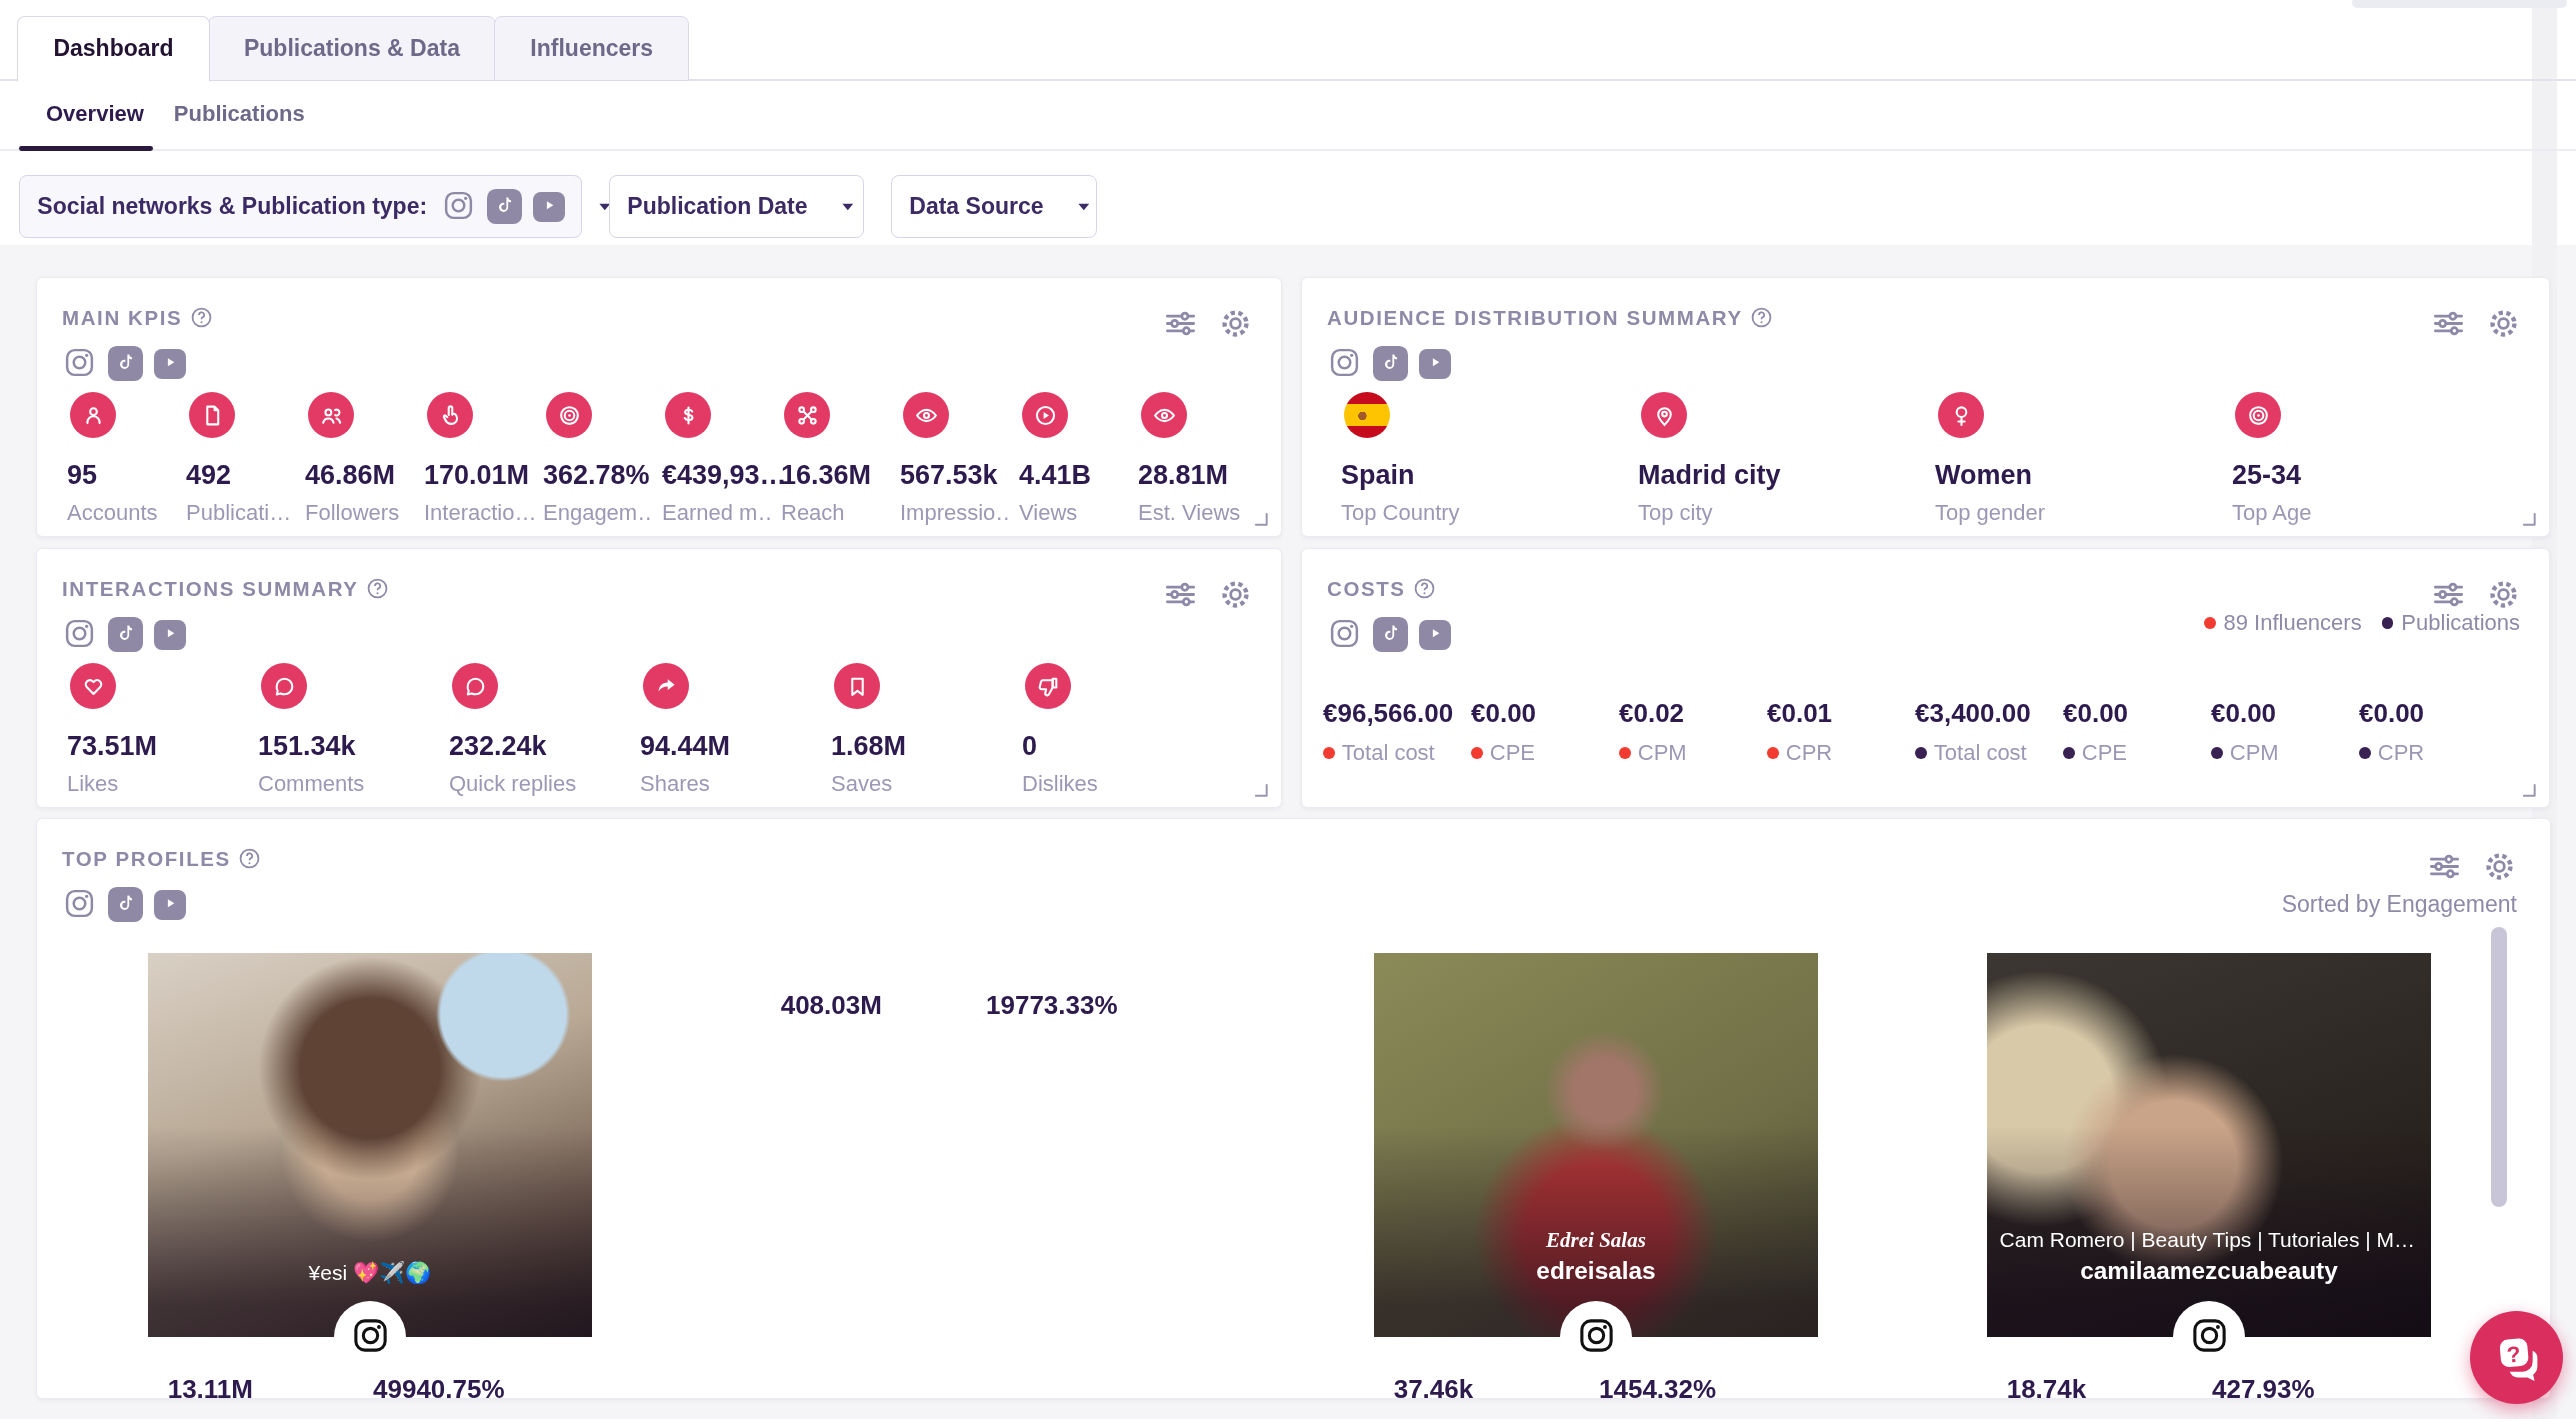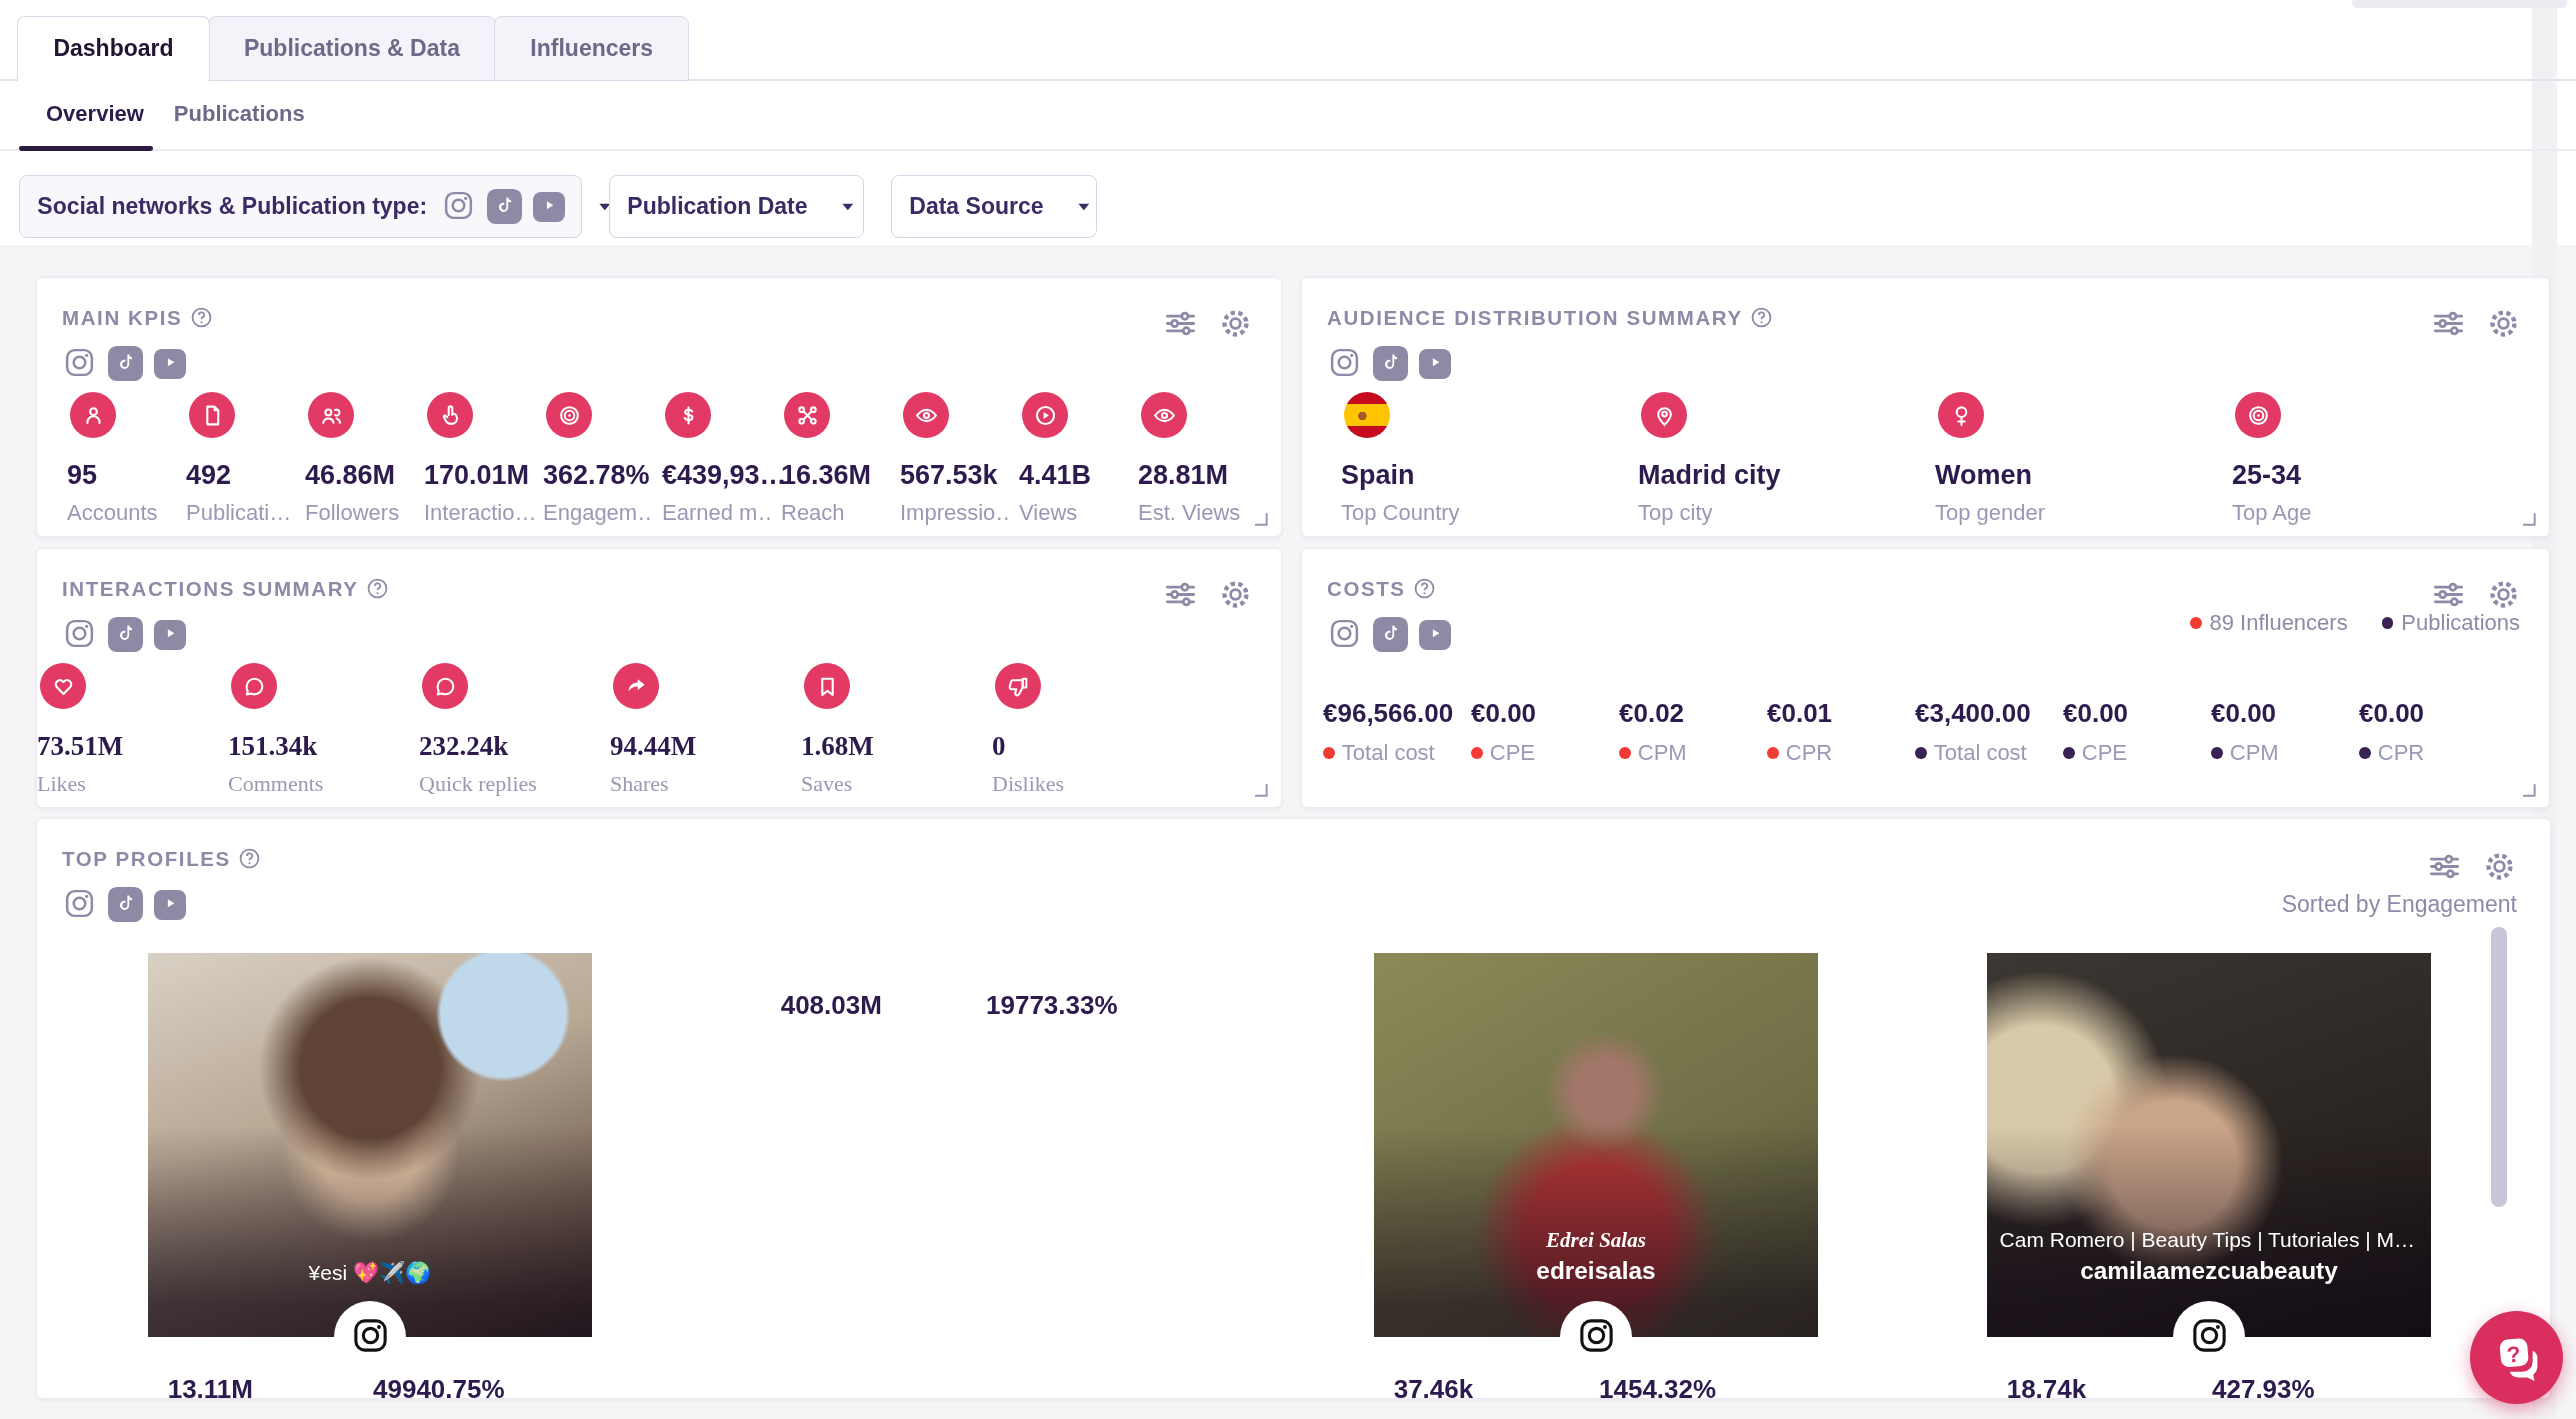--- a/index.html
+++ b/index.html
@@ -54,36 +54,36 @@
   #panel-audience{left:1301px;top:277px;width:1249px;height:260px;}
   #panel-interactions{left:36px;top:548px;width:1246px;height:260px;}
   #panel-costs{left:1301px;top:548px;width:1249px;height:260px;}
   #panel-top-profiles{left:36px;top:818px;width:2515px;height:581px;}
 
   
   .kpi-row{position:absolute;left:0;top:114px;display:flex;}
   .kpi{display:flex;flex-direction:column;}
   #panel-main-kpis .kpi-row{padding-left:30px;}
   #panel-main-kpis .kpi{width:119px;}
-  #panel-interactions .kpi-row{font-family:Liberation Serif, serif;}
+  #panel-interactions .kpi-row{padding-left:30px;}
   #panel-interactions .kpi{width:191px;}
   #panel-audience .kpi-row{padding-left:39px;}
   #panel-audience .kpi{width:297px;}
   .kpi-ic{width:46px;height:46px;border-radius:50%;background:#e23a64;display:flex;align-items:center;justify-content:center;margin-left:3.1px;}
   .kpi-ic svg{width:25px;height:25px;}
   .kpi-ic[data-icon="flag-spain"]{background:
       radial-gradient(circle at 40% 52%, #a05a2c 0 11%, rgba(0,0,0,0) 12%),
       linear-gradient(#c60b1e 0 27%, #ffc400 27% 73%, #c60b1e 73%);}
   .kpi-val{margin-top:22px;font-size:27px;font-weight:bold;color:#2d1b4e;white-space:nowrap;}
   .kpi-lab{margin-top:9.4px;font-size:22px;color:#9c97b4;white-space:nowrap;overflow:hidden;max-width:110px;}
   #panel-audience .kpi-lab{max-width:283px;}
   #panel-interactions .kpi-lab{max-width:186px;}
 
   
-  .legend{position:absolute;right:29px;top:61px;display:flex;gap:34px;align-items:flex-end;}
+  .legend{position:absolute;right:29px;top:61px;display:flex;gap:20px;align-items:flex-end;}
   .leg-item{display:flex;align-items:center;gap:7.9px;font-size:22px;color:#8f89a8;}
   .dot{width:11.8px;height:11.8px;border-radius:50%;flex:0 0 auto;}
   .dot[data-c="red"]{background:#f23b31;}
   .dot[data-c="purple"]{background:#3a2153;}
   .cost-row{position:absolute;left:21px;top:149px;display:flex;}
   .cmet{width:148px;}
   .cval{font-size:26px;font-weight:bold;color:#2d1b4e;white-space:nowrap;}
   .clab{margin-top:11px;display:flex;align-items:center;gap:7px;font-size:22px;color:#9c97b4;white-space:nowrap;}
 
   

